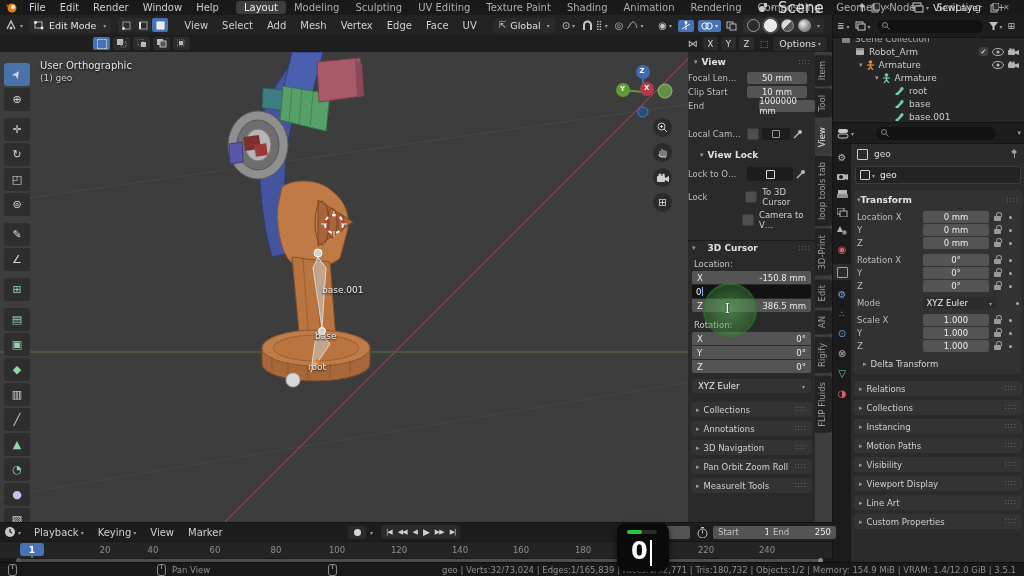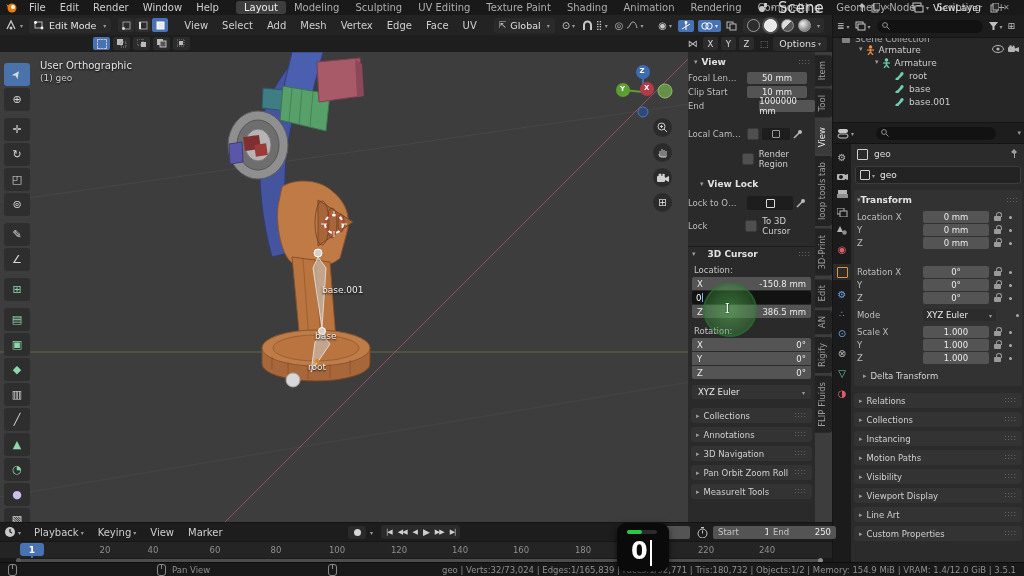--- a/index.html
+++ b/index.html
@@ -27,21 +27,21 @@
   .lockwrap{width:10px;height:12px;position:relative;flex:none}
   .lock{position:absolute;left:1px;top:5px;width:7px;height:5px;background:#9a9a9a;border-radius:1px}
   .lock::before{content:"";position:absolute;left:2px;top:-4px;width:4px;height:4px;border:1px solid #9a9a9a;border-bottom:none;border-radius:3px 3px 0 0}
   .adot{width:3px;height:3px;border-radius:50%;background:#aaaaaa;flex:none}
   .toolbtn{width:26px;height:23px;border-radius:3px;background:#2e2e2e;display:flex;align-items:center;justify-content:center;font-size:11px;color:#d8d8d8;margin:1px 0}
   .toolbtn.on{background:#4a72ab}
   .ball{width:11px;height:11px;border-radius:50%;border:1px solid #9a9a9a;background:transparent}
   .tabv{writing-mode:vertical-rl;transform:rotate(180deg);background:#232323;color:#9f9f9f;font-size:8.5px;
         padding:6px 2px;border-radius:3px 0 0 3px;text-align:center;white-space:nowrap}
   .tabv.on{background:#3a3a3a;color:#e6e6e6}
-  .orow{display:flex;height:13px;font-size:9px;color:#cccccc;white-space:nowrap}
+  .orow{display:flex;align-items:center;height:13px;font-size:9px;color:#cccccc;white-space:nowrap}
   .mouseico{width:7px;height:10px;border:1px solid #8a8a8a;border-radius:3px;position:relative;flex:none}
   .mouseico::before{content:"";position:absolute;left:3px;top:0;width:1px;height:4px;background:#8a8a8a}
   .tick{position:absolute;transform:translateX(-50%);color:#8f8f8f;font-size:8.5px;top:3px}
   .tbtn{color:#d0d0d0;font-size:7px;padding:0 3px;letter-spacing:-1px}
   svg{display:block}
 </style>
 </head>
 <body>
 
 <div class="abs f" style="left:0;top:0;width:1024px;height:15px;background:#191919;border-bottom:1px solid #0e0e0e">
@@ -404,45 +404,45 @@
         <span class="field" style="margin-left:3px;width:28px;height:12px;background:#1d1d1d;justify-content:center">
           <span class="sq" style="width:6px;height:6px;border-color:#999"></span>
         </span>
         <span style="margin-left:3px">
           <svg width="9" height="10">
             <line x1="1" y1="9" x2="6" y2="4" stroke="#bbb" stroke-width="1.5"></line>
             <circle cx="7" cy="3" r="2" fill="#bbb"></circle>
           </svg>
         </span>
       </div>
-    <div class="f" style="margin-top:9px">
-        <span style="width:56px"></span>
-        <span class="cb" style="margin-left:3px"></span>
-        <span style="margin-left:5px;font-size:8.5px;color:#d0d0d0">Render Region</span>
-      </div>
     <div class="f" style="margin:10px 0 0 12px">
         <span class="tri">▾</span>
         <span class="hdr" style="margin-left:4px">View Lock</span>
       </div>
     <div class="f" style="margin-top:7px">
         <span class="nlbl" style="width:56px">Lock to O…</span>
         <span class="field" style="margin-left:3px;width:46px;height:14px;background:#1d1d1d;justify-content:center">
           <span class="sq" style="width:7px;height:7px;border-color:#ddd"></span>
         </span>
         <span style="margin-left:3px">
           <svg width="9" height="10">
             <line x1="1" y1="9" x2="6" y2="4" stroke="#bbb" stroke-width="1.5"></line>
             <circle cx="7" cy="3" r="2" fill="#bbb"></circle>
           </svg>
         </span>
       </div>
     <div class="f" style="margin-top:6px">
         <span class="nlbl" style="width:56px">Lock</span>
         <span class="cb" style="margin-left:3px"></span>
         <span style="margin-left:5px;font-size:8.5px;color:#d0d0d0">To 3D Cursor</span>
+      </div>
+    <div class="f" style="margin-top:3px">
+        <span style="width:56px"></span>
+        <span class="cb" style="margin-left:3px"></span>
+        <span style="margin-left:5px;font-size:8.5px;color:#d0d0d0">Camera to V…</span>
       </div>
 
     <div class="f" style="padding:2px 4px;margin-top:10px;border-top:1px solid #1c1c1c">
         <span class="tri">▾</span>
         <span class="hdr" style="margin-left:12px">3D Cursor</span>
         <span class="grips">∷∷</span>
       </div>
     <div style="margin:4px 0 2px 6px;font-size:8.5px;color:#c6c6c6">Location:</div>
     <div class="field" style="margin:0 4px;height:13px;padding:0 5px;justify-content:space-between;border-radius:2px 2px 0 0">
         <span>X</span>
@@ -565,20 +565,40 @@
     <span style="margin-left:5px;color:#c0c0c0;font-size:9px">⊞</span>
   </div>
   <div class="orow" style="height:7px;overflow:hidden;padding-left:8px;opacity:.8">
     <span style="margin-top:-5px;display:flex;align-items:center">
         <svg width="10" height="9">
           <rect x="1" y="2" width="8" height="6" rx="1" fill="#9a9a9a"></rect>
         </svg>
         <span style="margin-left:4px">Scene Collection</span>
       </span>
   </div>
+  <div class="orow" style="padding-left:22px">
+    <svg width="10" height="9">
+        <rect x="1" y="1" width="8" height="7" rx="1" fill="#b5b5b5"></rect>
+        <rect x="1" y="1" width="8" height="2.5" fill="#8c8c8c"></rect>
+      </svg>
+    <span style="margin-left:4px">Robot_Arm</span>
+    <span class="f" style="position:absolute;right:6px;gap:4px">
+      <span style="width:9px;height:9px;background:#3f3f3f;border-radius:2px;color:#fff;font-size:7px;display:flex;align-items:center;justify-content:center">✓</span>
+      <svg width="12" height="8">
+          <ellipse cx="6" cy="4" rx="5.5" ry="3.5" fill="none" stroke="#b5b5b5"></ellipse>
+          <circle cx="6" cy="4" r="1.6" fill="#b5b5b5"></circle>
+        </svg>
+      <svg width="11" height="8">
+          <rect x="0" y="2" width="7" height="5" rx="1" fill="#b5b5b5"></rect>
+          <polygon points="7,3.5 11,2 11,7 7,5.5" fill="#b5b5b5"></polygon>
+          <circle cx="2.5" cy="1.5" r="1.3" fill="#b5b5b5"></circle>
+          <circle cx="5.5" cy="1.5" r="1.1" fill="#b5b5b5"></circle>
+        </svg>
+    </span>
+  </div>
   <div class="orow" style="padding-left:26px;position:relative">
     <span class="tri" style="margin-right:3px">▾</span>
     <svg width="9" height="10">
         <circle cx="4.5" cy="2" r="1.8" fill="#e8903a"></circle>
         <line x1="4.5" y1="4" x2="4.5" y2="7" stroke="#e8903a" stroke-width="1.4"></line>
         <line x1="1" y1="5" x2="8" y2="5" stroke="#e8903a" stroke-width="1.2"></line>
         <line x1="4.5" y1="7" x2="2" y2="10" stroke="#e8903a" stroke-width="1.2"></line>
         <line x1="4.5" y1="7" x2="7" y2="10" stroke="#e8903a" stroke-width="1.2"></line>
       </svg>
     <span style="margin-left:4px">Armature</span>
@@ -730,21 +750,21 @@
           <span class="adot" style="margin-left:6px"></span>
         </div>
       <div class="f" style="margin-top:1px">
           <span class="nlbl" style="width:62px">Z</span>
           <span class="field" style="margin-left:4px;width:66px;height:12px;justify-content:center">0 mm</span>
           <span class="lockwrap" style="margin-left:4px">
             <span class="lock"></span>
           </span>
           <span class="adot" style="margin-left:6px"></span>
         </div>
-      <div class="f" style="margin-top:17px">
+      <div class="f" style="margin-top:5px">
           <span class="nlbl" style="width:62px">Rotation X</span>
           <span class="field" style="margin-left:4px;width:66px;height:12px;justify-content:center">0°</span>
           <span class="lockwrap" style="margin-left:4px">
             <span class="lock"></span>
           </span>
           <span class="adot" style="margin-left:6px"></span>
         </div>
       <div class="f" style="margin-top:1px">
           <span class="nlbl" style="width:62px">Y</span>
           <span class="field" style="margin-left:4px;width:66px;height:12px;justify-content:center">0°</span>

